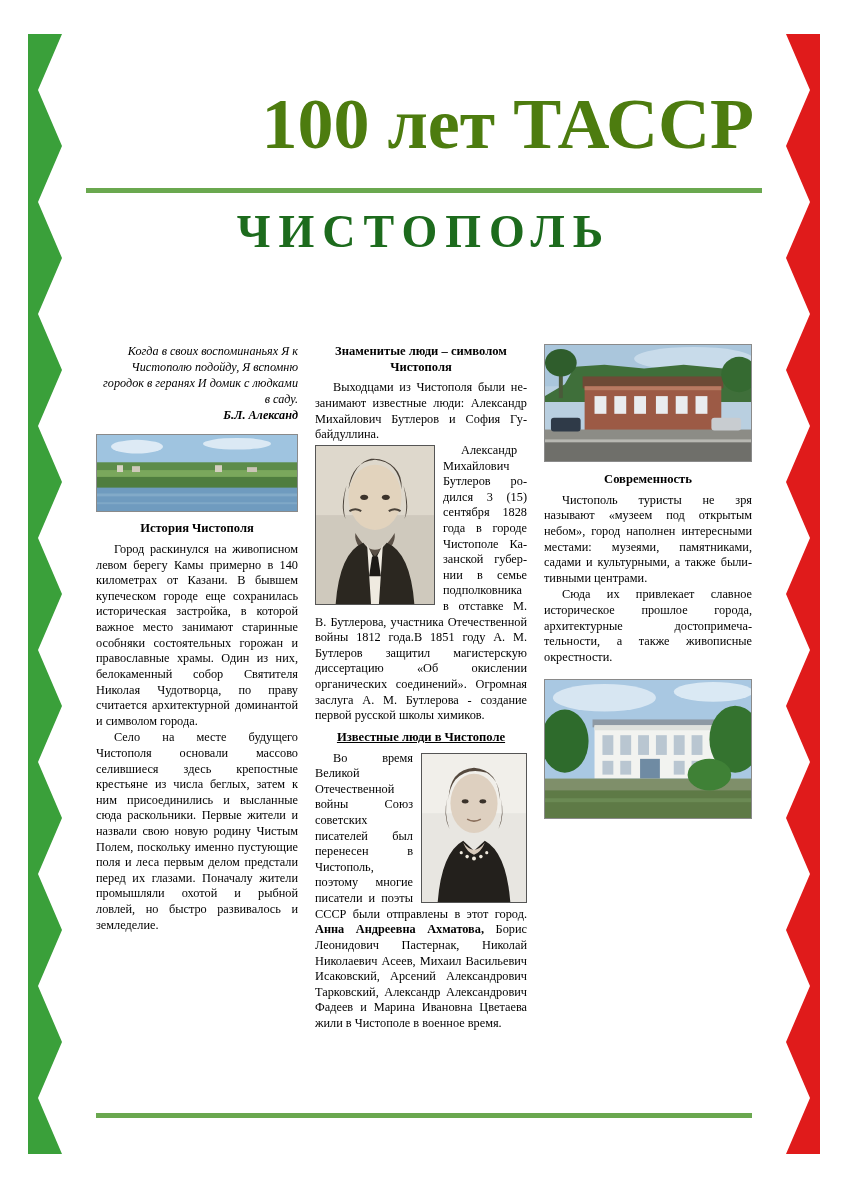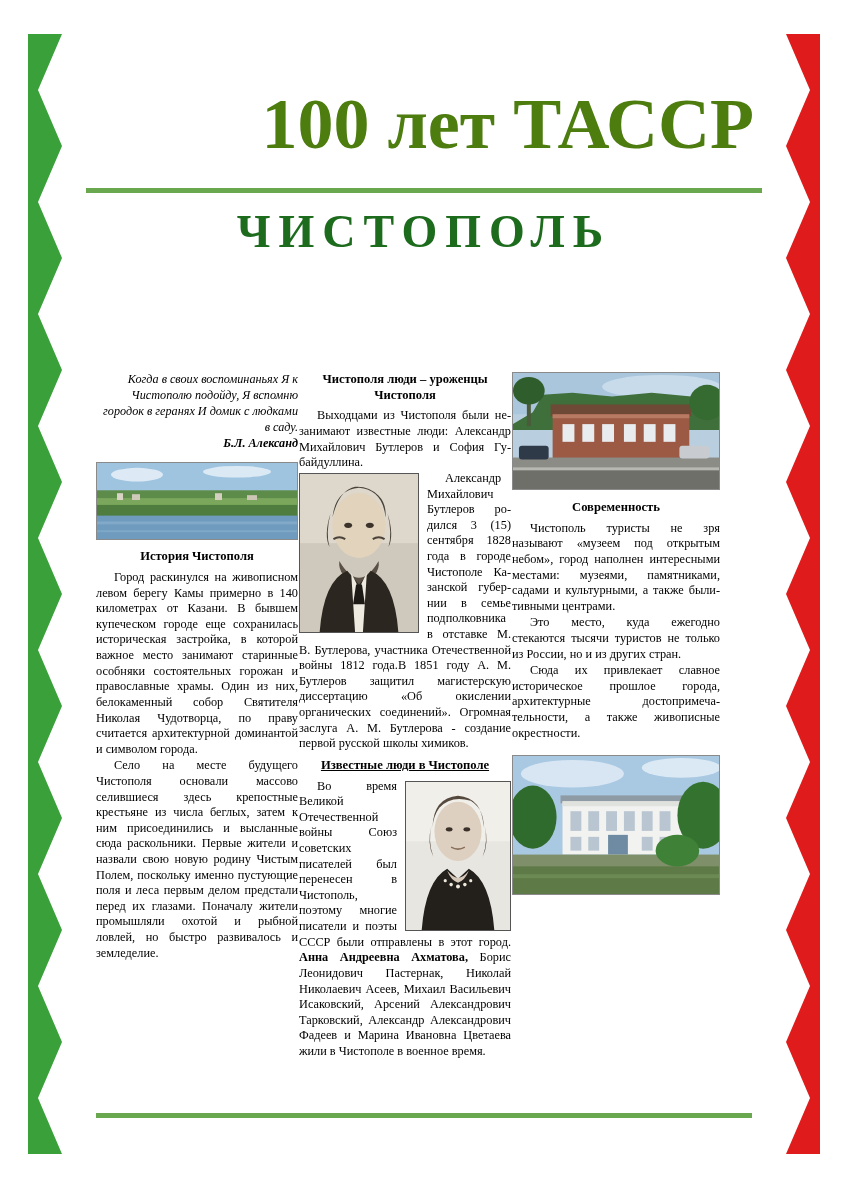--- a/index.html
+++ b/index.html
@@ -71,25 +71,25 @@
     top: 1113px;
     width: 656px;
     height: 5px;
     background: #6aa84f;
   }
 
   
   .columns {
     position: absolute;
     left: 96px;
-    top: 372px;
+    top: 344px;
     width: 660px;
     height: 740px;
     display: flex;
-    gap: 1px;
+    gap: 17px;
   }
   .col { width: 208px; }
   .col.c1 { width: 202px; }
   .col.c2 { width: 212px; }
   .col.c3 { width: 208px; }
 
   p {
     margin: 0 0 0 0;
     font-size: 12.3px;
     line-height: 1.27;
@@ -204,21 +204,21 @@
         </svg>
       </div>
 
       <p class="sec-head">История  Чистополя</p>
       <p>Город раскинулся на живопис­ном левом берегу Камы пример­но в 140 километрах от Казани. В бывшем купеческом городе еще сохранилась историческая застройка, в которой важное ме­сто занимают старинные особня­ки состоятельных горожан и православные храмы. Один из них, белокаменный собор Святи­теля Николая Чудотворца, по праву считается архитектурной доминантой и символом города.</p>
       <p>Село на месте будущего Чистополя основали массово селившиеся здесь крепостные крестьяне из числа беглых, затем к ним присоединились и выслан­ные сюда раскольники. Первые жители и назвали свою новую родину Чистым Полем, посколь­ку именно пустующие поля и леса первым делом предстали перед их глазами. Поначалу жи­тели промышляли охотой и рыб­ной ловлей, но быстро развива­лось и земледелие.</p>
     </div>
 
     <div class="col c2">
 
-      <p class="sec-head" style="margin-top:0">Чистополя люди – уроженцы Чистополя</p>
+      <p class="sec-head" style="margin-top:0">Знаменитые люди – символом Чистополя</p>
       <p>Выходцами из Чистополя были не­занимают известные люди: Александр Михайлович Бутлеров и София Гу­байдуллина.</p>
 
       <div class="photo photo-butlerov">
         <svg width="100%" height="100%" viewBox="0 0 120 160" preserveAspectRatio="none">
           <rect x="0" y="0" width="120" height="160" fill="#cfc9bd"></rect>
           <rect x="0" y="0" width="120" height="70" fill="#ded8cc"></rect>
           <ellipse cx="60" cy="52" rx="27" ry="33" fill="#e2d3bd"></ellipse>
           <path d="M33,44 Q36,16 60,14 Q84,16 87,44 Q88,30 80,22 Q70,12 56,13 Q40,16 33,44 Z" fill="#4a4239"></path>
           <path d="M31,40 Q26,60 30,74 Q24,62 31,40 Z" fill="#4a4239"></path>
           <path d="M89,40 Q94,60 90,74 Q96,62 89,40 Z" fill="#4a4239"></path>
@@ -284,21 +284,20 @@
           <rect x="6" y="74" width="30" height="14" rx="3" fill="#2f3a48"></rect>
           <rect x="168" y="74" width="30" height="13" rx="3" fill="#c8ccd0"></rect>
           <rect x="14" y="20" width="4" height="34" fill="#4a5a3a"></rect>
           <ellipse cx="16" cy="18" rx="16" ry="14" fill="#2f5d2c"></ellipse>
           <ellipse cx="196" cy="30" rx="18" ry="18" fill="#356a31"></ellipse>
         </svg>
       </div>
 
       <p class="sec-head" style="margin-top:0">Современность</p>
       <p>Чистополь туристы не зря называют «музеем под откры­тым небом», город наполнен интересными местами: музея­ми, памятниками, садами и культурными, а также были­тивными центрами.</p>
-      <p>Это место, куда ежегодно стекаются тысячи туристов не только из России, но и из дру­гих стран.</p>
       <p>Сюда их привлекает славное историческое прошлое города, архитектурные достопримеча­тельности, а также живописные окрестности.</p>
 
       <div class="photo photo-white-house">
         <svg width="100%" height="100%" viewBox="0 0 208 140" preserveAspectRatio="none">
           <rect x="0" y="0" width="208" height="140" fill="#a9c8e2"></rect>
           <ellipse cx="60" cy="18" rx="52" ry="14" fill="#dce9f4" opacity="0.9"></ellipse>
           <ellipse cx="170" cy="12" rx="40" ry="10" fill="#e3eef7" opacity="0.85"></ellipse>
           <rect x="48" y="40" width="130" height="8" fill="#8e9aa4"></rect>
           <rect x="50" y="46" width="126" height="54" fill="#f2f3f0"></rect>
           <rect x="50" y="46" width="126" height="5" fill="#dfe2dd"></rect>

